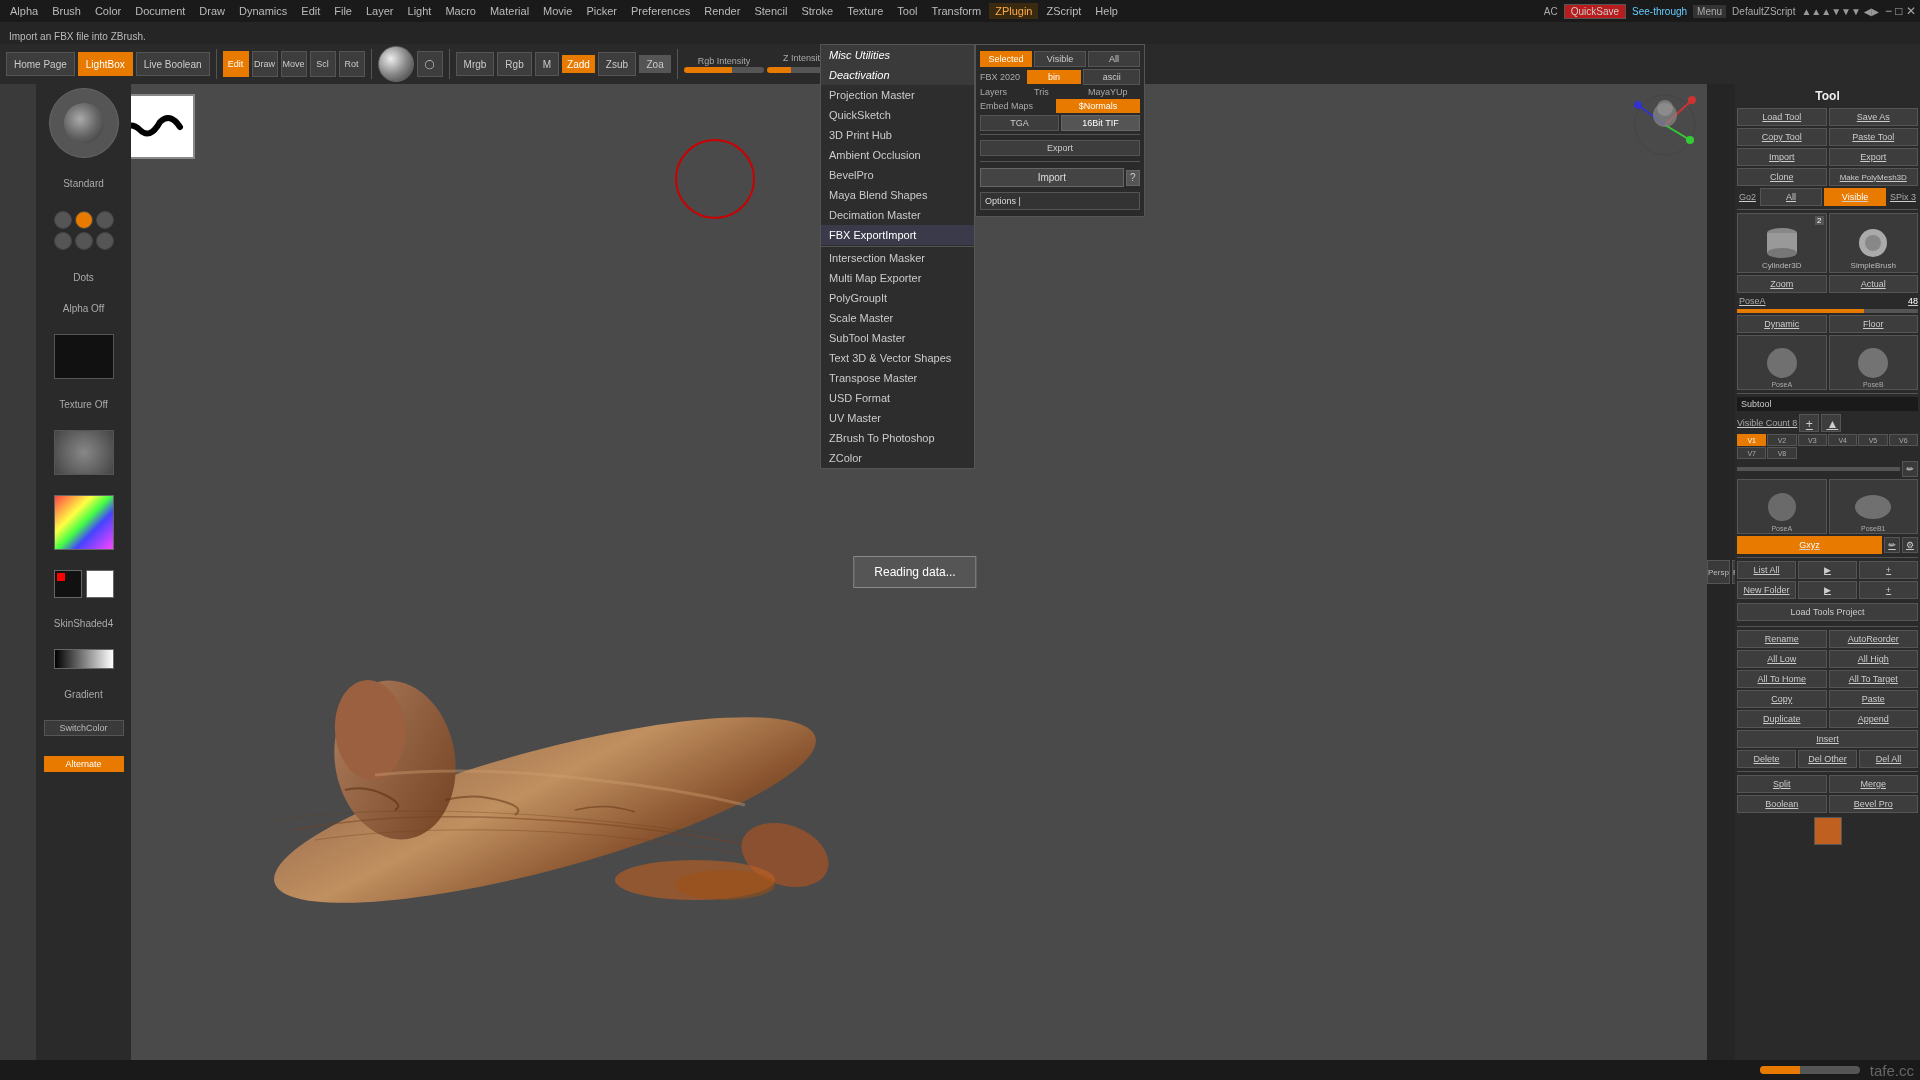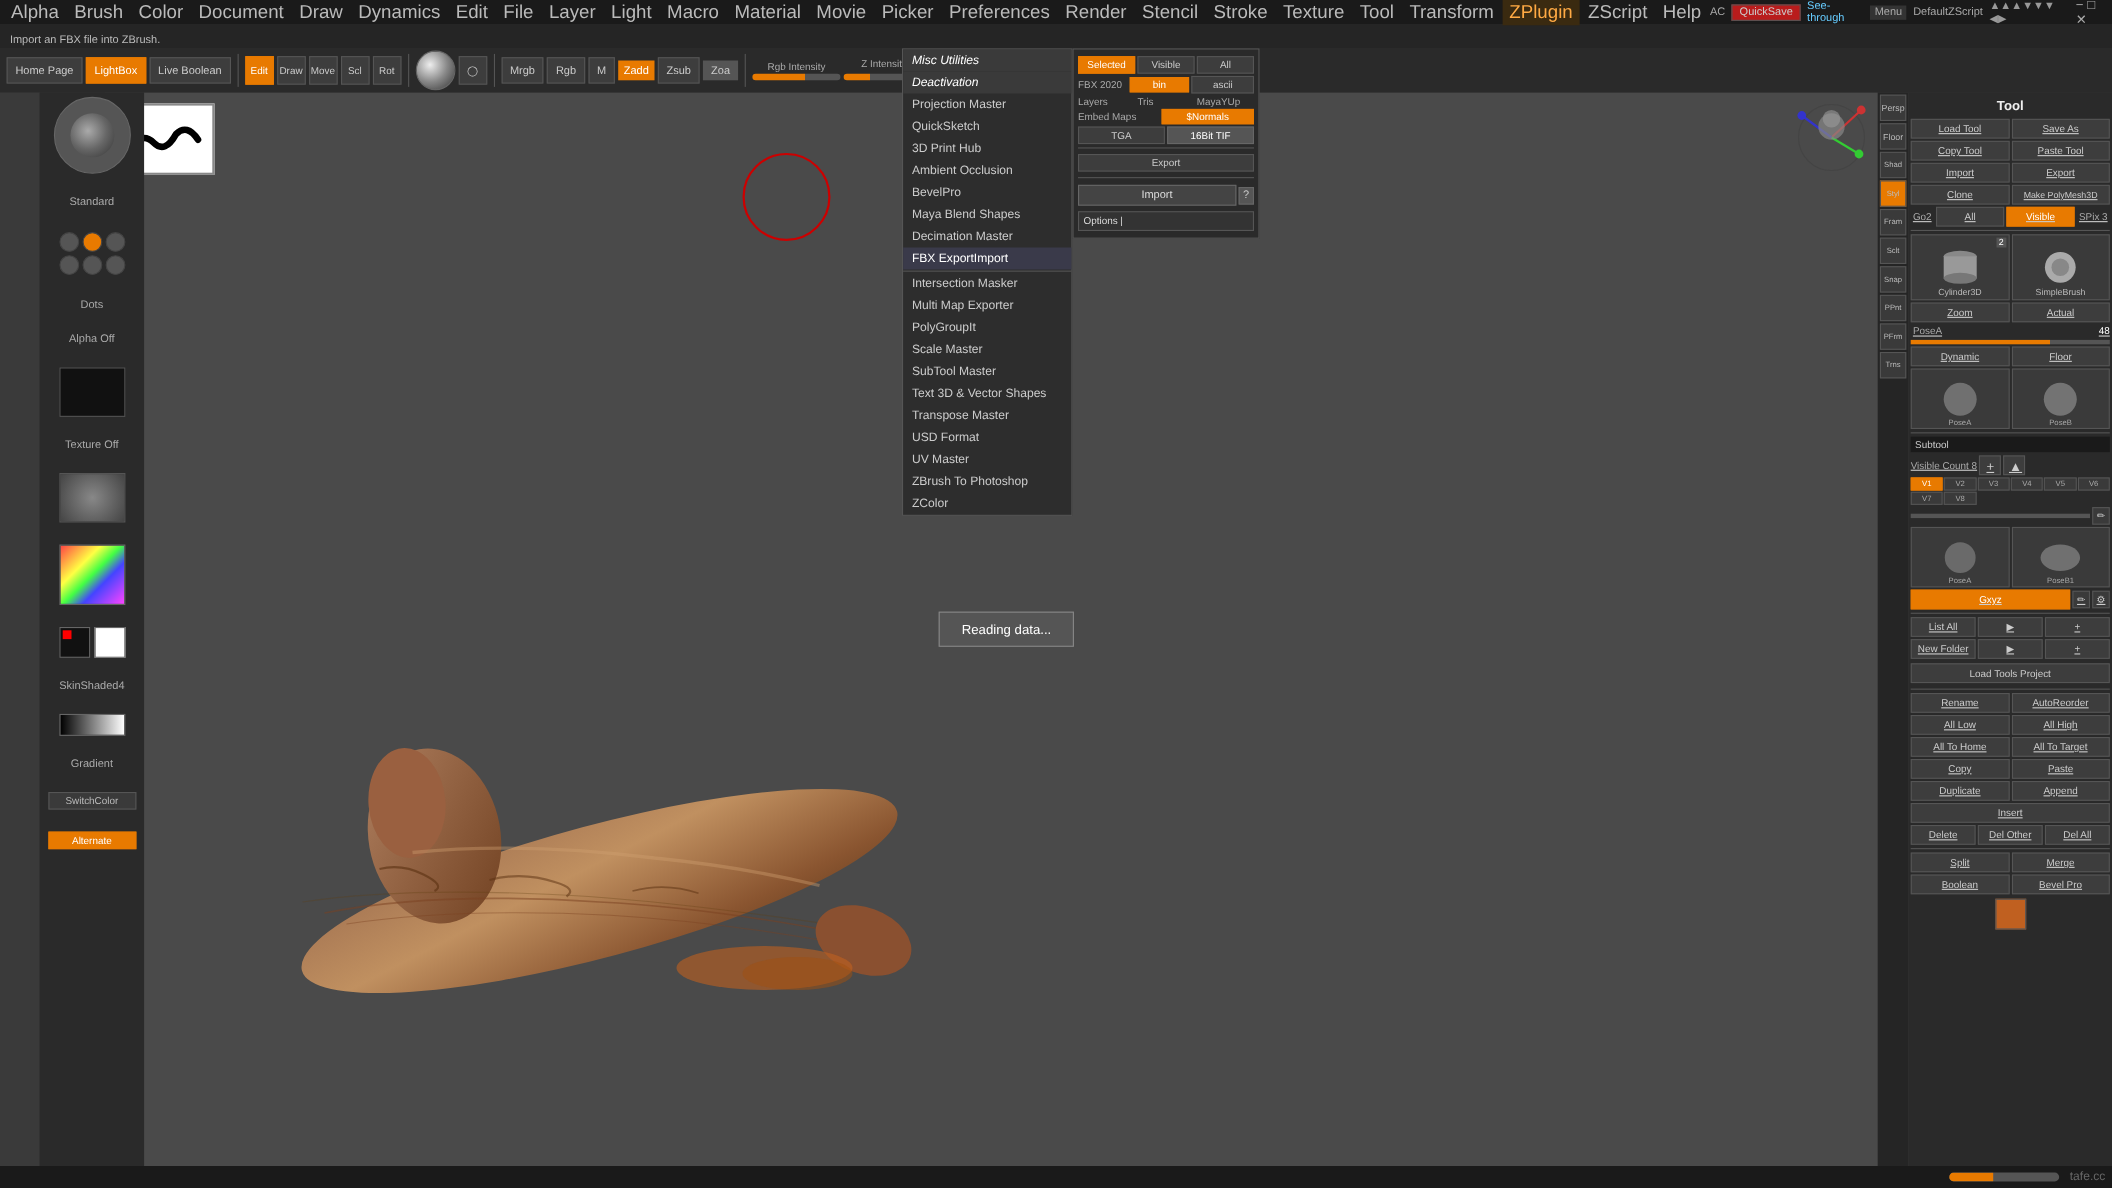--- a/index.html
+++ b/index.html
@@ -22,21 +22,21 @@
       display: flex;
       align-items: center;
       padding: 0 4px;
       gap: 2px;
       position: absolute;
       top: 0; left: 0;
       z-index: 100;
     }
     .menu-item {
       color: #bbb;
-      font-size: 17px;
+      font-size: 11px;
       padding: 2px 6px;
       cursor: pointer;
       white-space: nowrap;
     }
     .top-right-info {
       margin-left: auto;
       display: flex;
       align-items: center;
       gap: 6px;
       font-size: 10px;
@@ -353,21 +353,21 @@
     }
 
     
     #right-strip {
       position: absolute;
       top: 84px; right: 185px;
       width: 28px;
       height: calc(1080px - 84px - 20px);
       background: #252525;
       display: flex;
-      flex-direction: column;
+      flex-direction: row;
       align-items: center;
       padding: 2px 0;
       gap: 2px;
       z-index: 50;
     }
     .rs-btn {
       width: 24px; height: 24px;
       background: #3a3a3a;
       border: 1px solid #555;
       color: #bbb;
@@ -1009,14 +1009,14 @@
     <input class="fp-input" type="text" value="Options |" style="">
   </div>
 </div>
 
 <div id="bottom-bar">
   <span></span>
   <div style="flex:1;"></div>
   <div style="width:100px;height:8px;background:#555;border-radius:4px;overflow:hidden;">
     <div style="width:40%;height:100%;background:#e87a00;"></div>
   </div>
-  <span style="font-size:11px;color:#666;margin-left:6px;">tafe.cc</span>
+  <span style="font-size:15px;color:#666;margin-left:6px;">tafe.cc</span>
 </div>
 
 </body></html>

